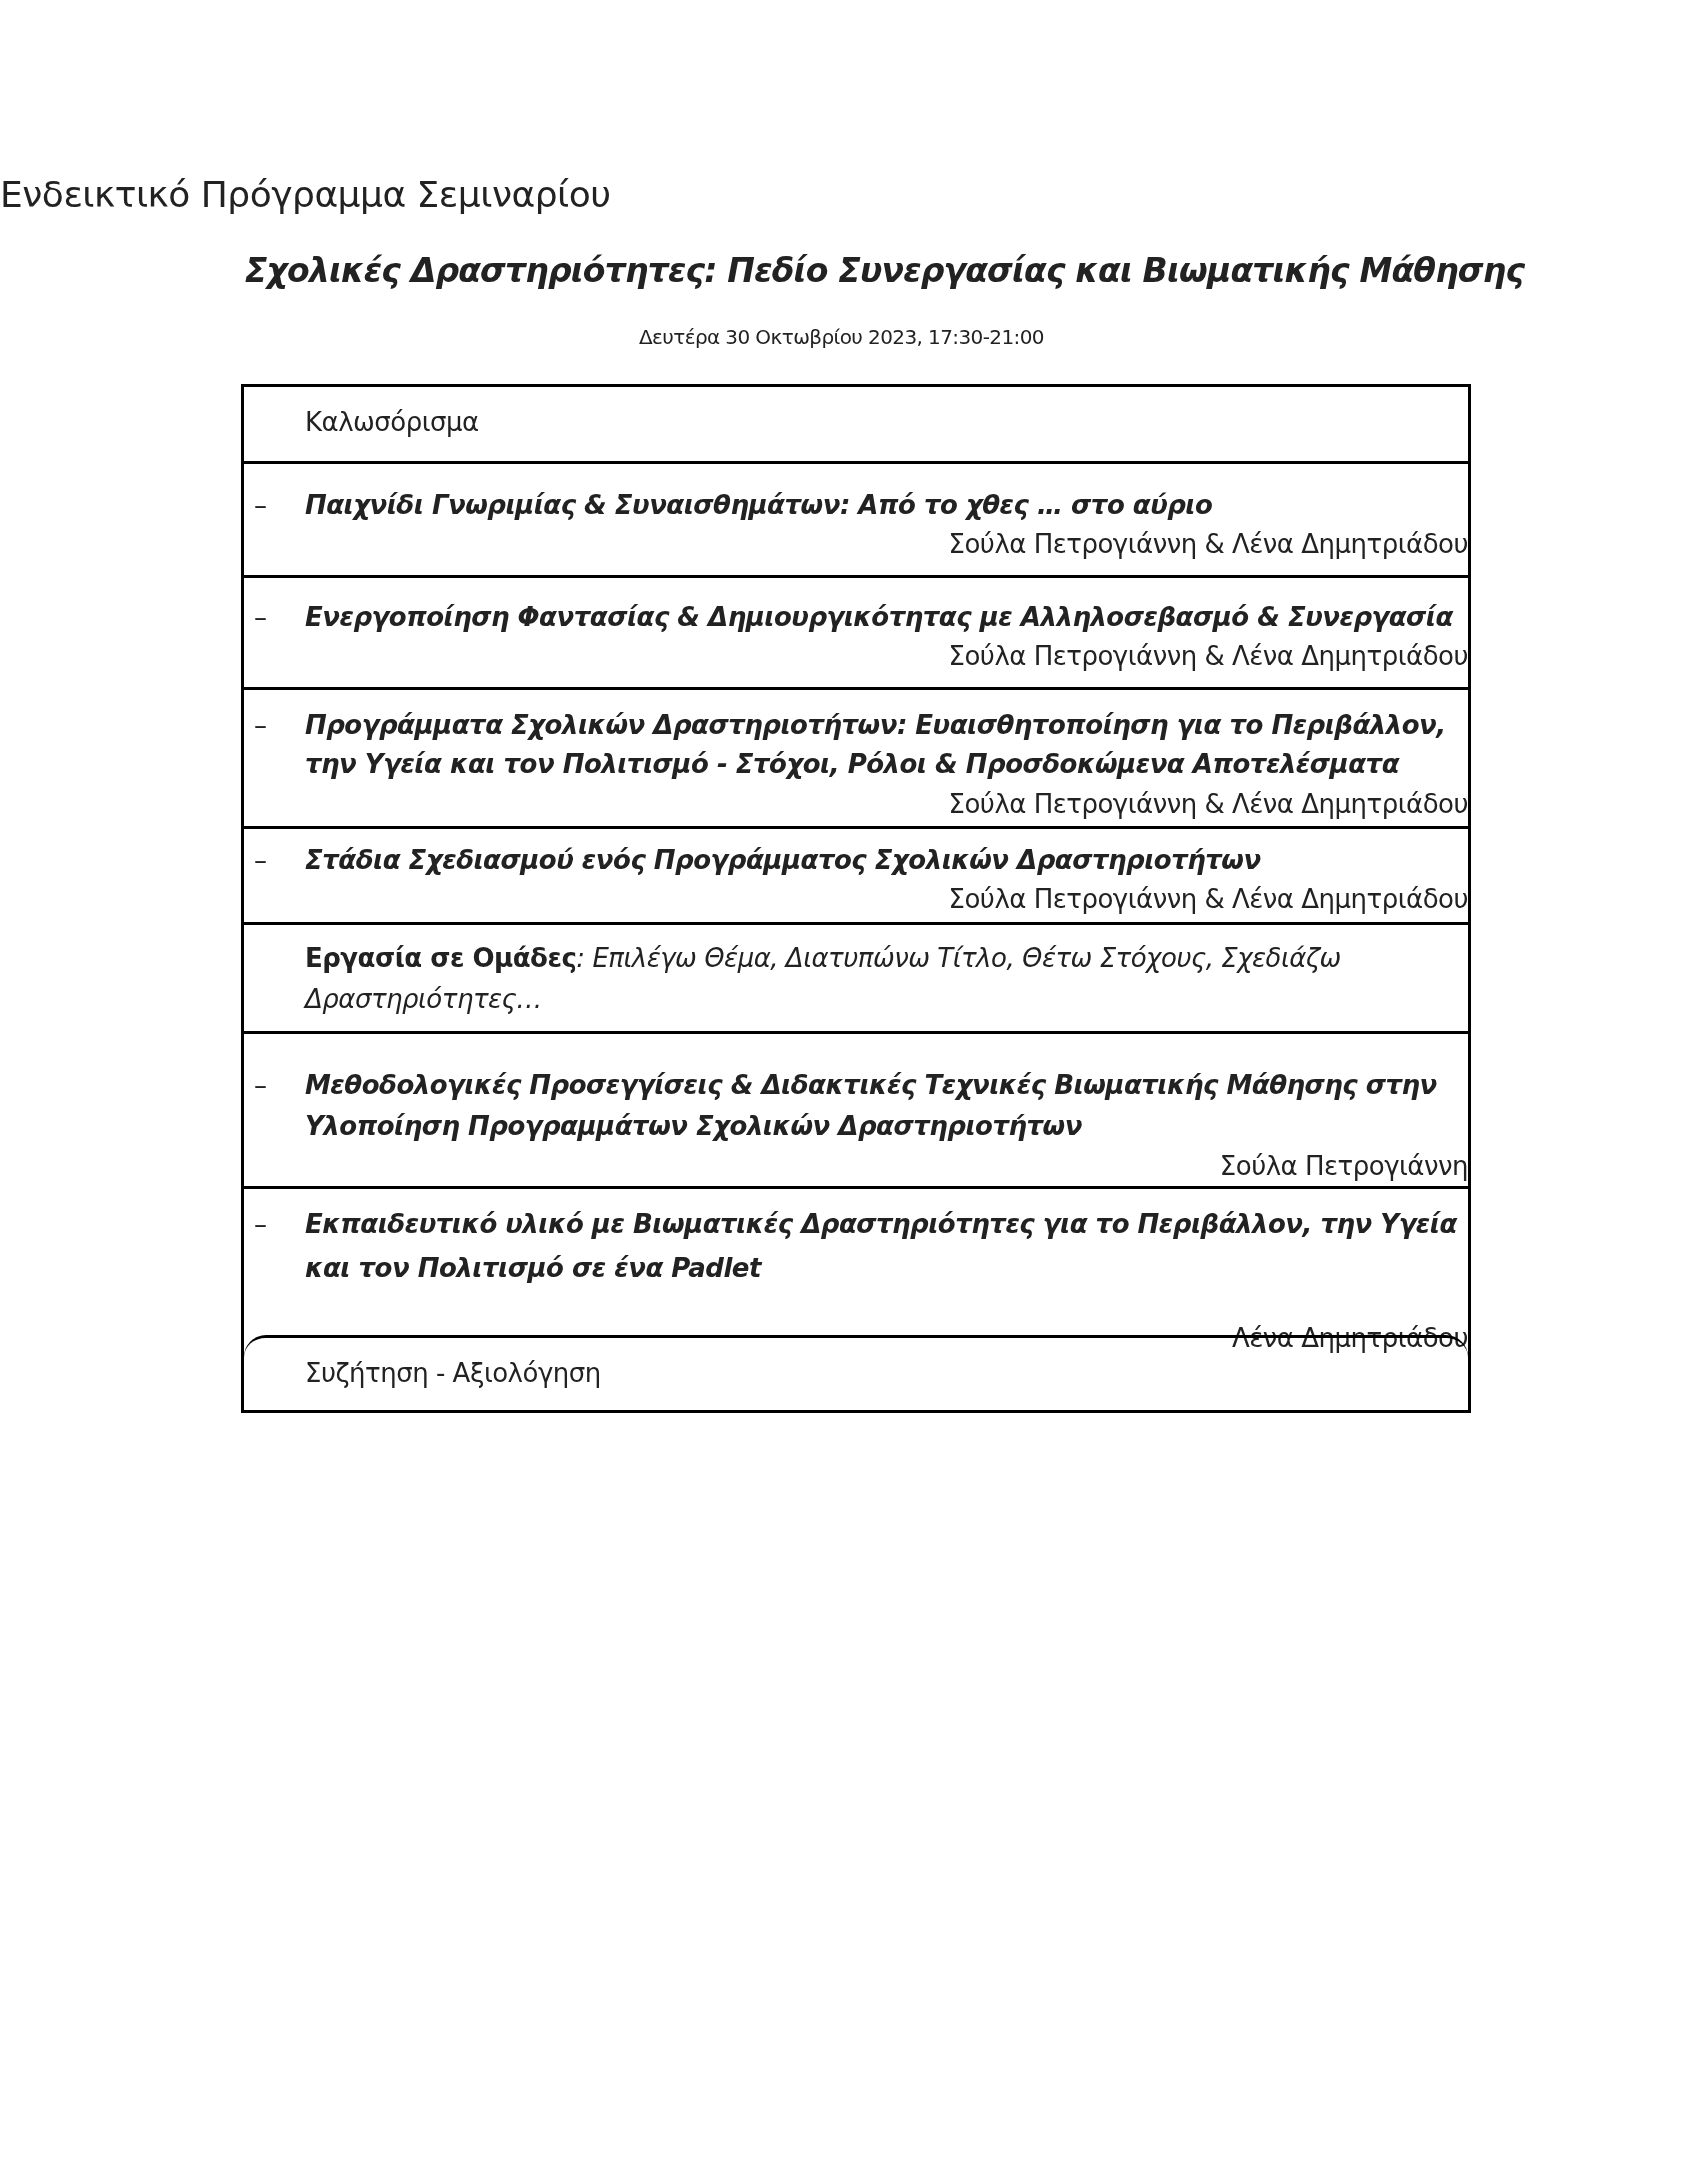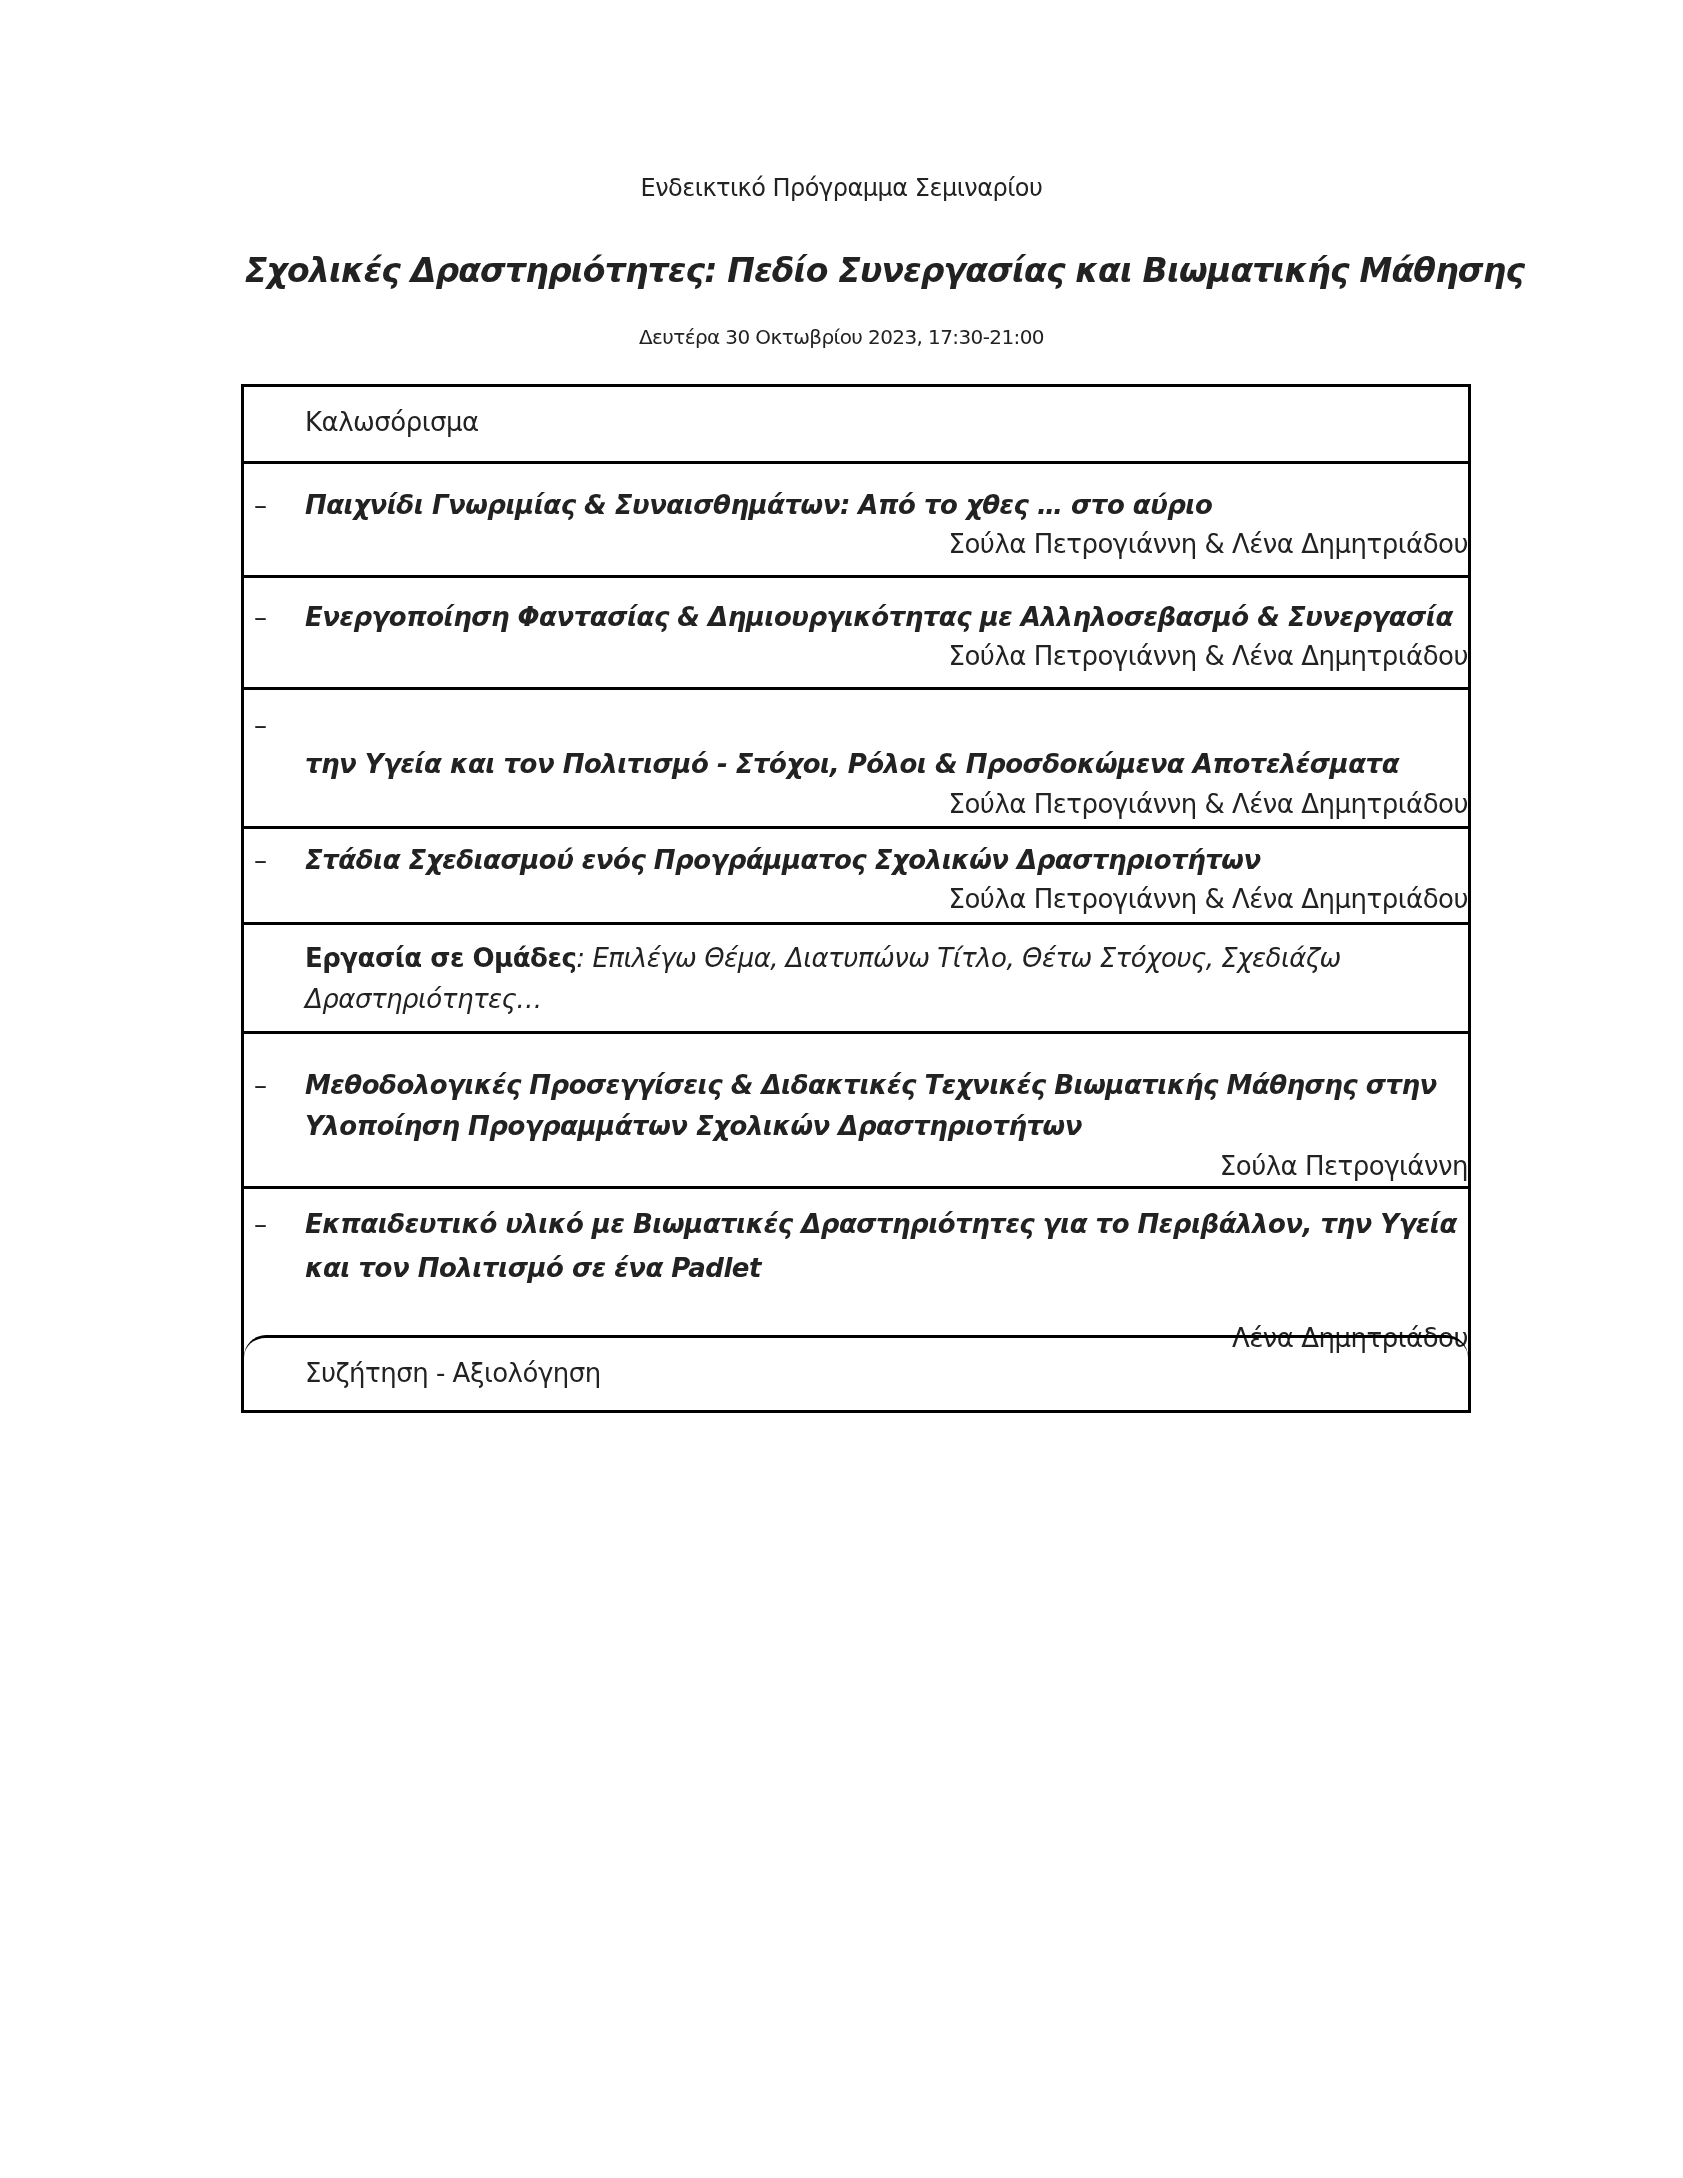--- a/index.html
+++ b/index.html
@@ -1,19 +1,19 @@
 <!DOCTYPE html>
 <html><head>
 <meta charset="utf-8">
 <style>
   html, body { margin: 0; padding: 0; background: #ffffff; }
   body { width: 1683px; height: 2178px; position: relative; overflow: hidden;
          font-family: "DejaVu Sans", "Liberation Sans", sans-serif; color: #222222; }
-  .title { position: absolute; left: 0; width: 1683px; text-align: center; top: 174px;
-           font-size: 24px; letter-spacing: -0.5px; }
+  .title { position: absolute; left: 0; width: 1683px; text-align: left; top: 174px;
+           font-size: 36px; letter-spacing: -0.5px; }
   .subtitle { position: absolute; left: 0; width: 1683px; text-align: center; top: 251px;
            font-size: 33px; font-weight: bold; font-style: italic; letter-spacing: -0.8px; padding-left: 43px; }
   .date { position: absolute; left: 0; width: 1683px; text-align: center; top: 325px;
            font-size: 20px; letter-spacing: -0.6px; }
   .table { position: absolute; left: 241px; top: 384px; width: 1224px;
            border: 3px solid #000; box-sizing: content-box; }
   .row { position: relative; border-top: 3px solid #000; box-sizing: border-box; }
   .row:first-child { border-top: none; }
   .dash { position: absolute; left: 10px; font-size: 26px; }
   .line { position: absolute; left: 61px; font-size: 26px; white-space: nowrap; letter-spacing: -0.5px; }
@@ -43,20 +43,21 @@
   </div>
 
   <div class="row" style="height:112px;">
     <span class="dash" style="top:24px;">–</span>
     <span class="line it" style="top:24px;">Ενεργοποίηση Φαντασίας &amp; Δημιουργικότητας με Αλληλοσεβασμό &amp; Συνεργασία</span>
     <span class="speaker" style="top:63px;">Σούλα Πετρογιάννη &amp; Λένα Δημητριάδου</span>
   </div>
 
   <div class="row" style="height:139px;">
     <span class="dash" style="top:20px;">–</span>
+    <span class="line it" style="top:20px;">Προγράμματα Σχολικών Δραστηριοτήτων: Ευαισθητοποίηση για το Περιβάλλον,</span>
     <span class="line it" style="top:59px;">την Υγεία και τον Πολιτισμό - Στόχοι, Ρόλοι &amp; Προσδοκώμενα Αποτελέσματα</span>
     <span class="speaker" style="top:99px;">Σούλα Πετρογιάννη &amp; Λένα Δημητριάδου</span>
   </div>
 
   <div class="row" style="height:96px;">
     <span class="dash" style="top:16px;">–</span>
     <span class="line it" style="top:16px;">Στάδια Σχεδιασμού ενός Προγράμματος Σχολικών Δραστηριοτήτων</span>
     <span class="speaker" style="top:55px;">Σούλα Πετρογιάννη &amp; Λένα Δημητριάδου</span>
   </div>
 

